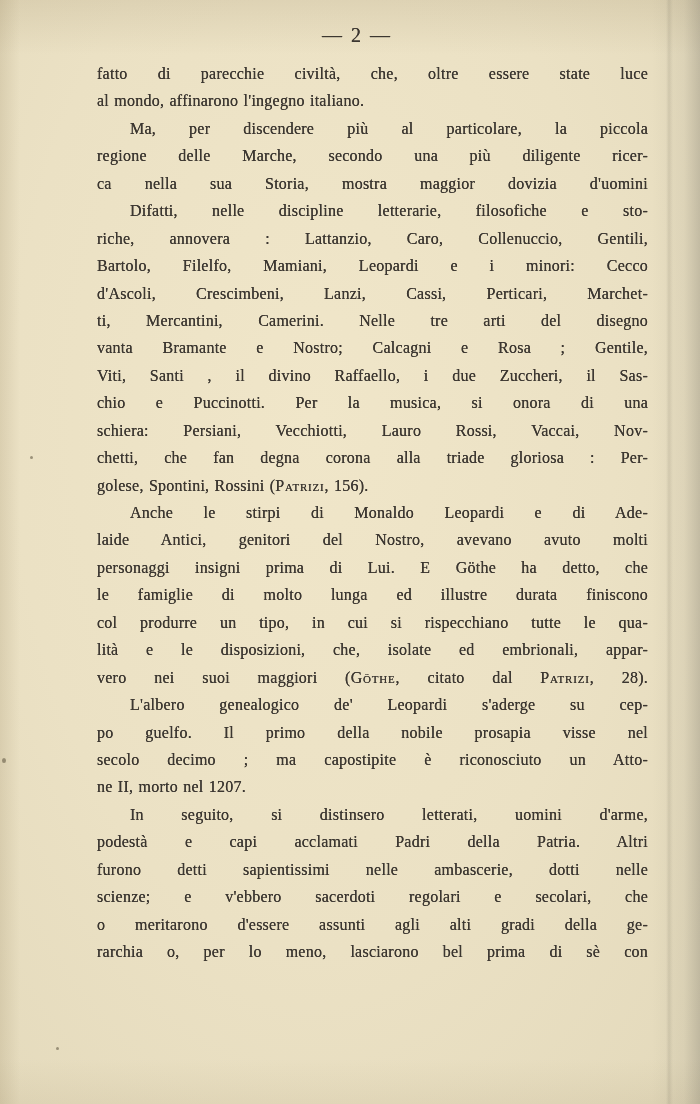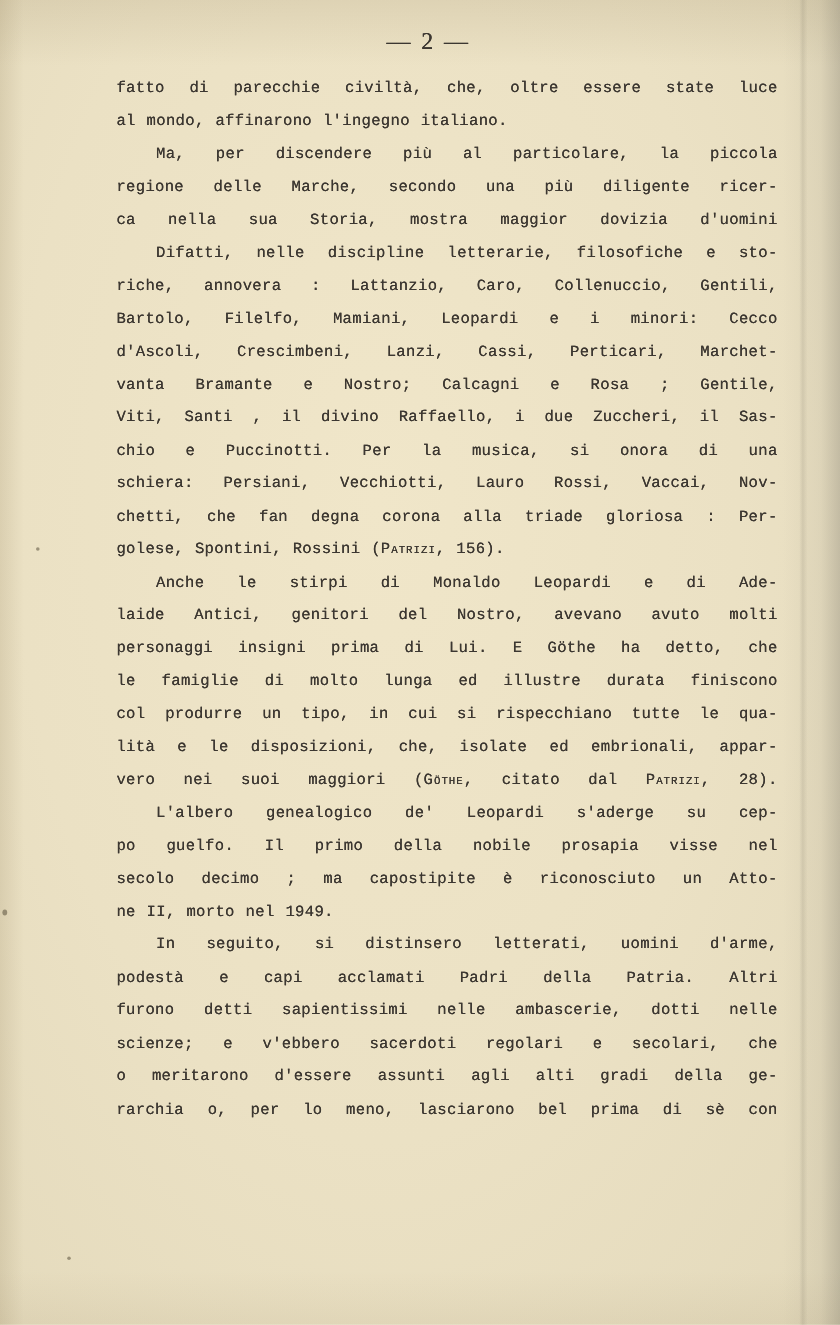--- a/index.html
+++ b/index.html
@@ -35,29 +35,28 @@
     color: var(--ink);
     text-shadow: 0 0 0.5px currentColor;
   }
   .text-block {
     position: absolute;
     left: 97px; top: 60px;
     width: 551px;
     color: var(--ink);
   }
   .line {
-    font-size: 13px;
+    font-size: 16px;
     line-height: 27.45px;
     height: 27.45px;
     letter-spacing: 0.25px;
     word-spacing: 1px;
     white-space: nowrap;
     text-shadow: 0 0 0.5px currentColor;
     text-align: left;
-    font-family: Liberation Mono, monospace;
   }
   .line.j {
     white-space: normal;
     text-align: justify;
     text-align-last: justify;
   }
   .line.ind { padding-left: 33px; }
   .sc { font-variant: small-caps; letter-spacing: 0.8px; }
   .speck {
     position: absolute;
@@ -73,37 +72,38 @@
 <div class="text-block">
     <div class="line j">fatto di parecchie civiltà, che, oltre essere state luce</div>
     <div class="line">al mondo, affinarono l'ingegno italiano.</div>
     <div class="line j ind">Ma, per discendere più al particolare, la piccola</div>
     <div class="line j">regione delle Marche, secondo una più diligente ricer-</div>
     <div class="line j">ca nella sua Storia, mostra maggior dovizia d'uomini</div>
     <div class="line j ind">Difatti, nelle discipline letterarie, filosofiche e sto-</div>
     <div class="line j">riche, annovera : Lattanzio, Caro, Collenuccio, Gentili,</div>
     <div class="line j">Bartolo, Filelfo, Mamiani, Leopardi e i minori: Cecco</div>
     <div class="line j">d'Ascoli, Crescimbeni, Lanzi, Cassi, Perticari, Marchet-</div>
+    <div class="line j">ti, Mercantini, Camerini. Nelle tre arti del disegno</div>
     <div class="line j">vanta Bramante e Nostro; Calcagni e Rosa ; Gentile,</div>
     <div class="line j">Viti, Santi , il divino Raffaello, i due Zuccheri, il Sas-</div>
     <div class="line j">chio e Puccinotti. Per la musica, si onora di una</div>
     <div class="line j">schiera: Persiani, Vecchiotti, Lauro Rossi, Vaccai, Nov-</div>
     <div class="line j">chetti, che fan degna corona alla triade gloriosa : Per-</div>
     <div class="line">golese, Spontini, Rossini (<span class="sc">Patrizi</span>, 156).</div>
     <div class="line j ind">Anche le stirpi di Monaldo Leopardi e di Ade-</div>
     <div class="line j">laide Antici, genitori del Nostro, avevano avuto molti</div>
     <div class="line j">personaggi insigni prima di Lui. E Göthe ha detto, che</div>
     <div class="line j">le famiglie di molto lunga ed illustre durata finiscono</div>
     <div class="line j">col produrre un tipo, in cui si rispecchiano tutte le qua-</div>
     <div class="line j">lità e le disposizioni, che, isolate ed embrionali, appar-</div>
     <div class="line j">vero nei suoi maggiori (<span class="sc">Göthe</span>, citato dal <span class="sc">Patrizi</span>, 28).</div>
     <div class="line j ind">L'albero genealogico de' Leopardi s'aderge su cep-</div>
     <div class="line j">po guelfo. Il primo della nobile prosapia visse nel</div>
     <div class="line j">secolo decimo ; ma capostipite è riconosciuto un Atto-</div>
-    <div class="line">ne II, morto nel 1949.</div>
+    <div class="line">ne II, morto nel 1207.</div>
     <div class="line j ind">In seguito, si distinsero letterati, uomini d'arme,</div>
     <div class="line j">podestà e capi acclamati Padri della Patria. Altri</div>
     <div class="line j">furono detti sapientissimi nelle ambascerie, dotti nelle</div>
     <div class="line j">scienze; e v'ebbero sacerdoti regolari e secolari, che</div>
     <div class="line j">o meritarono d'essere assunti agli alti gradi della ge-</div>
     <div class="line j">rarchia o, per lo meno, lasciarono bel prima di sè con</div>
   </div>
 
 <div class="speck" style="left:2px; top:758px; width:4px; height:5px;"></div>
 <div class="speck" style="left:30px; top:456px; width:3px; height:3px;"></div>

